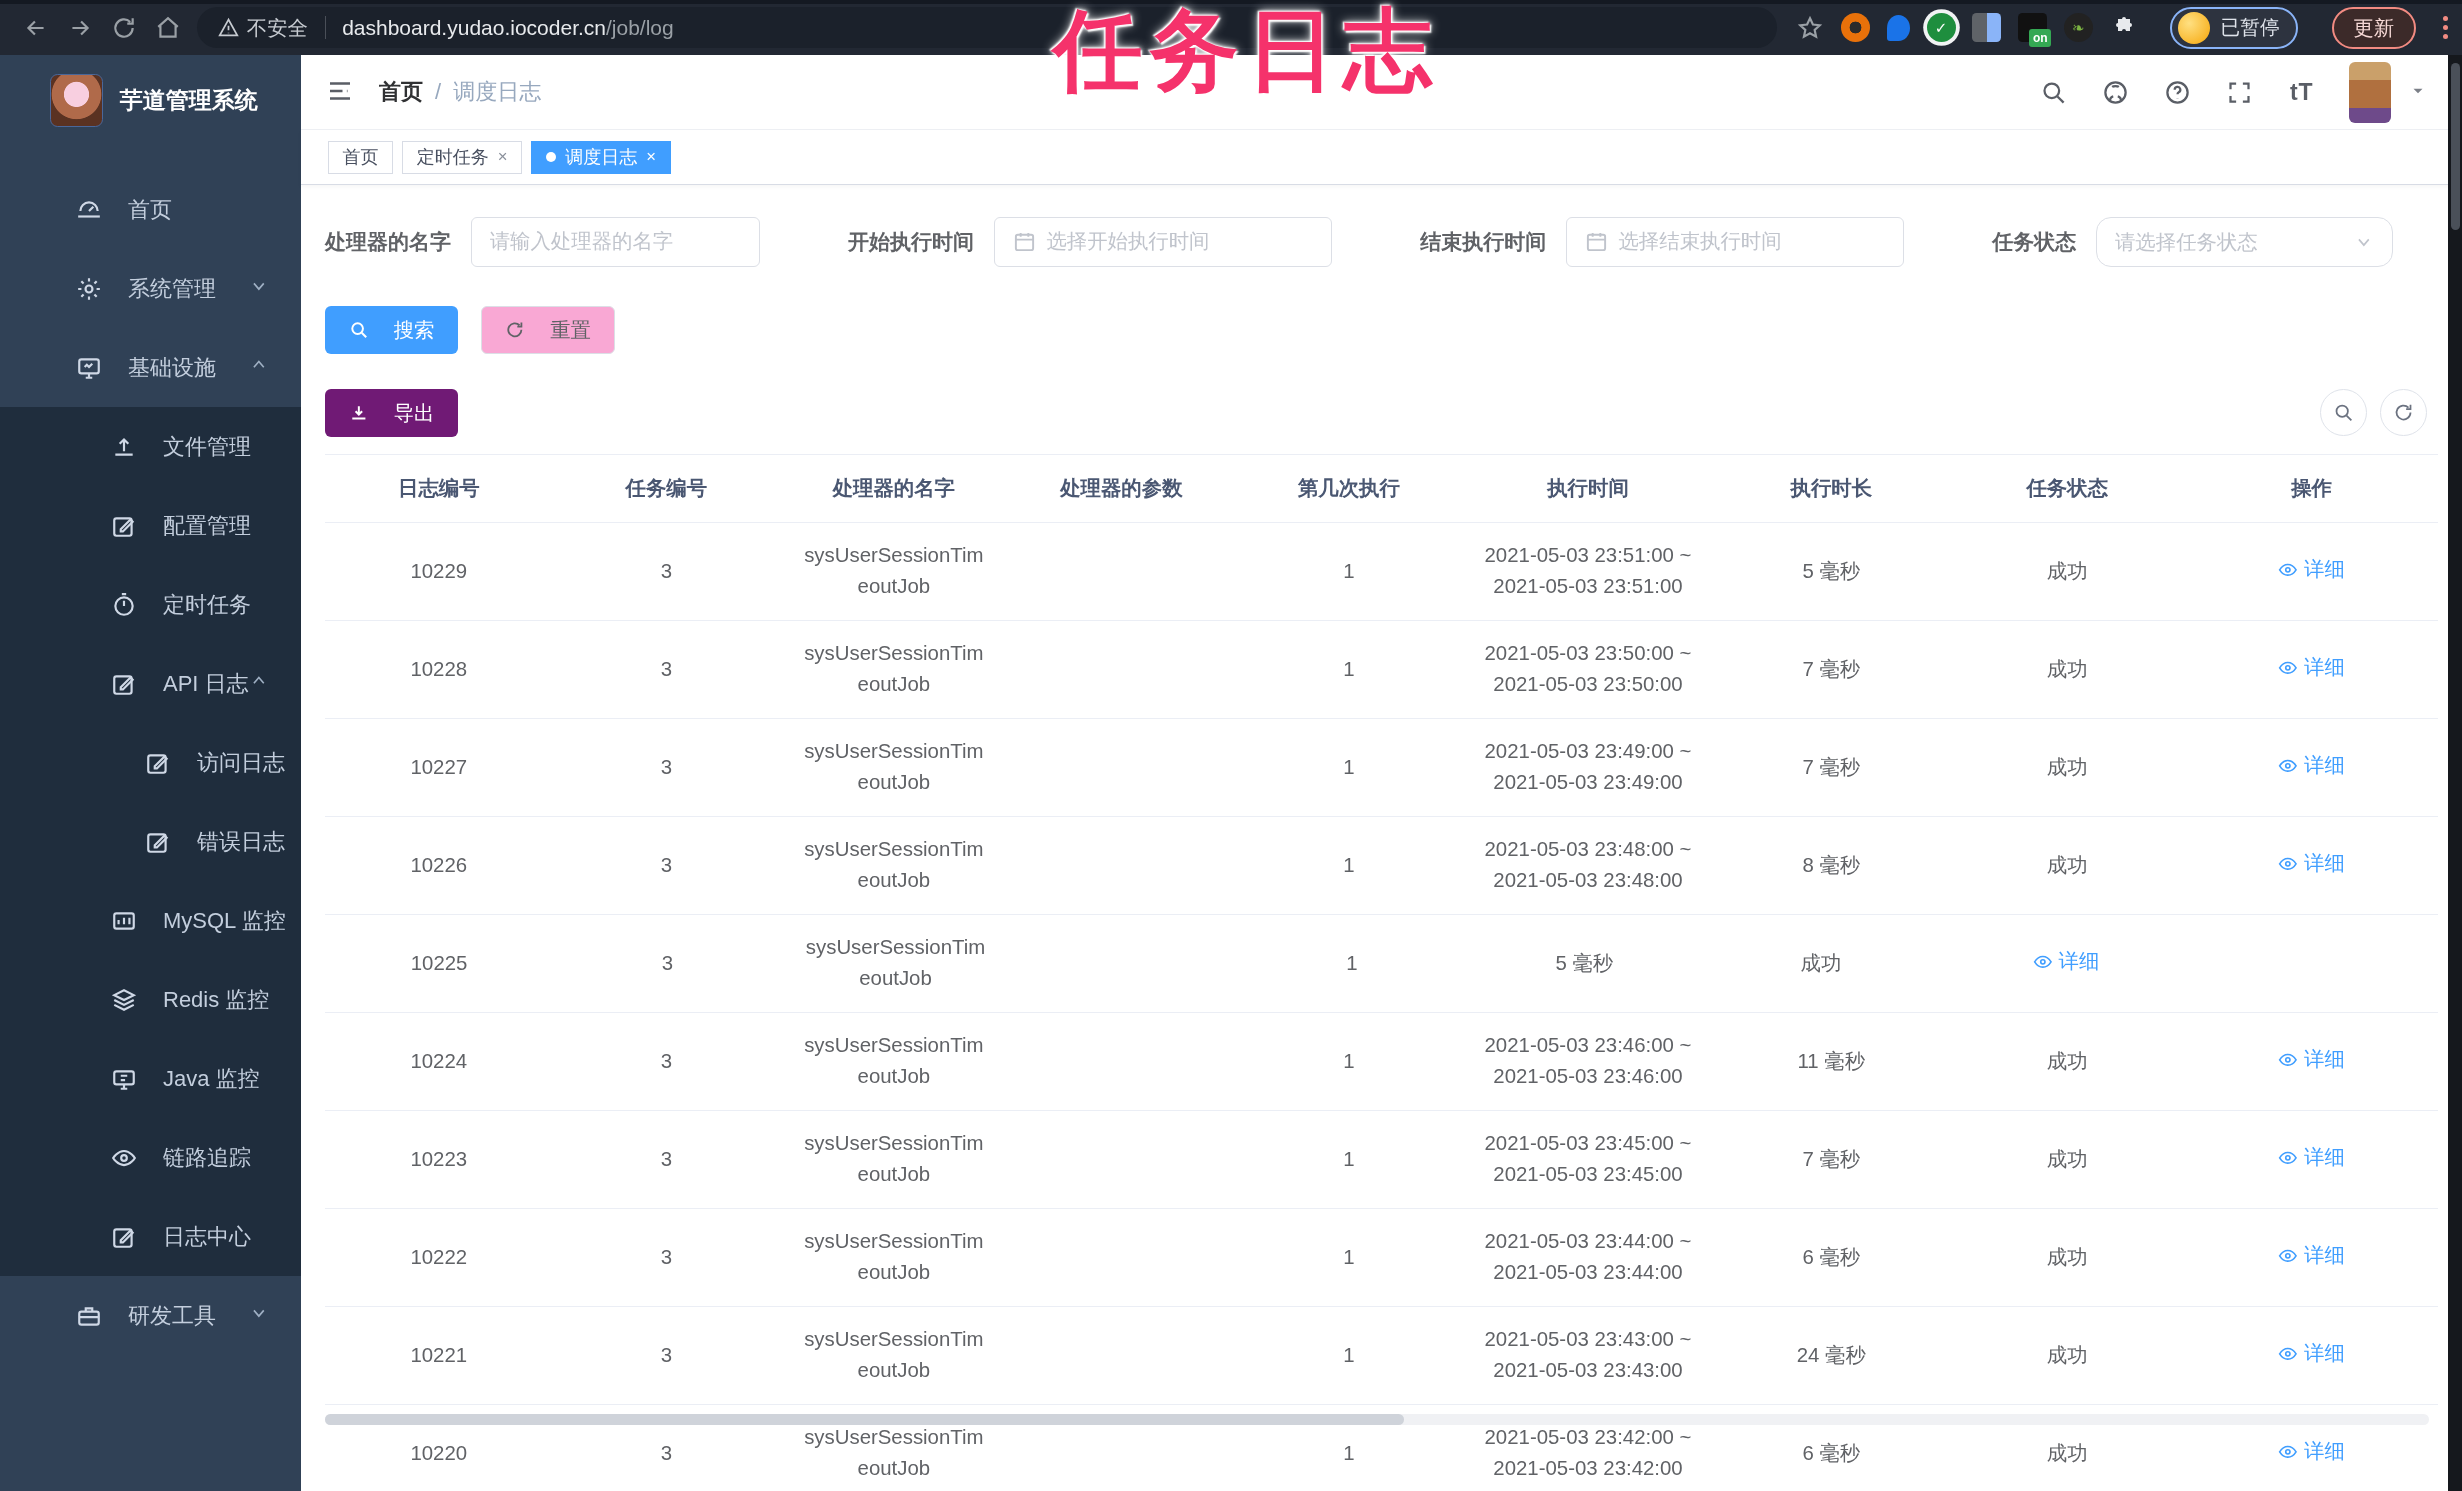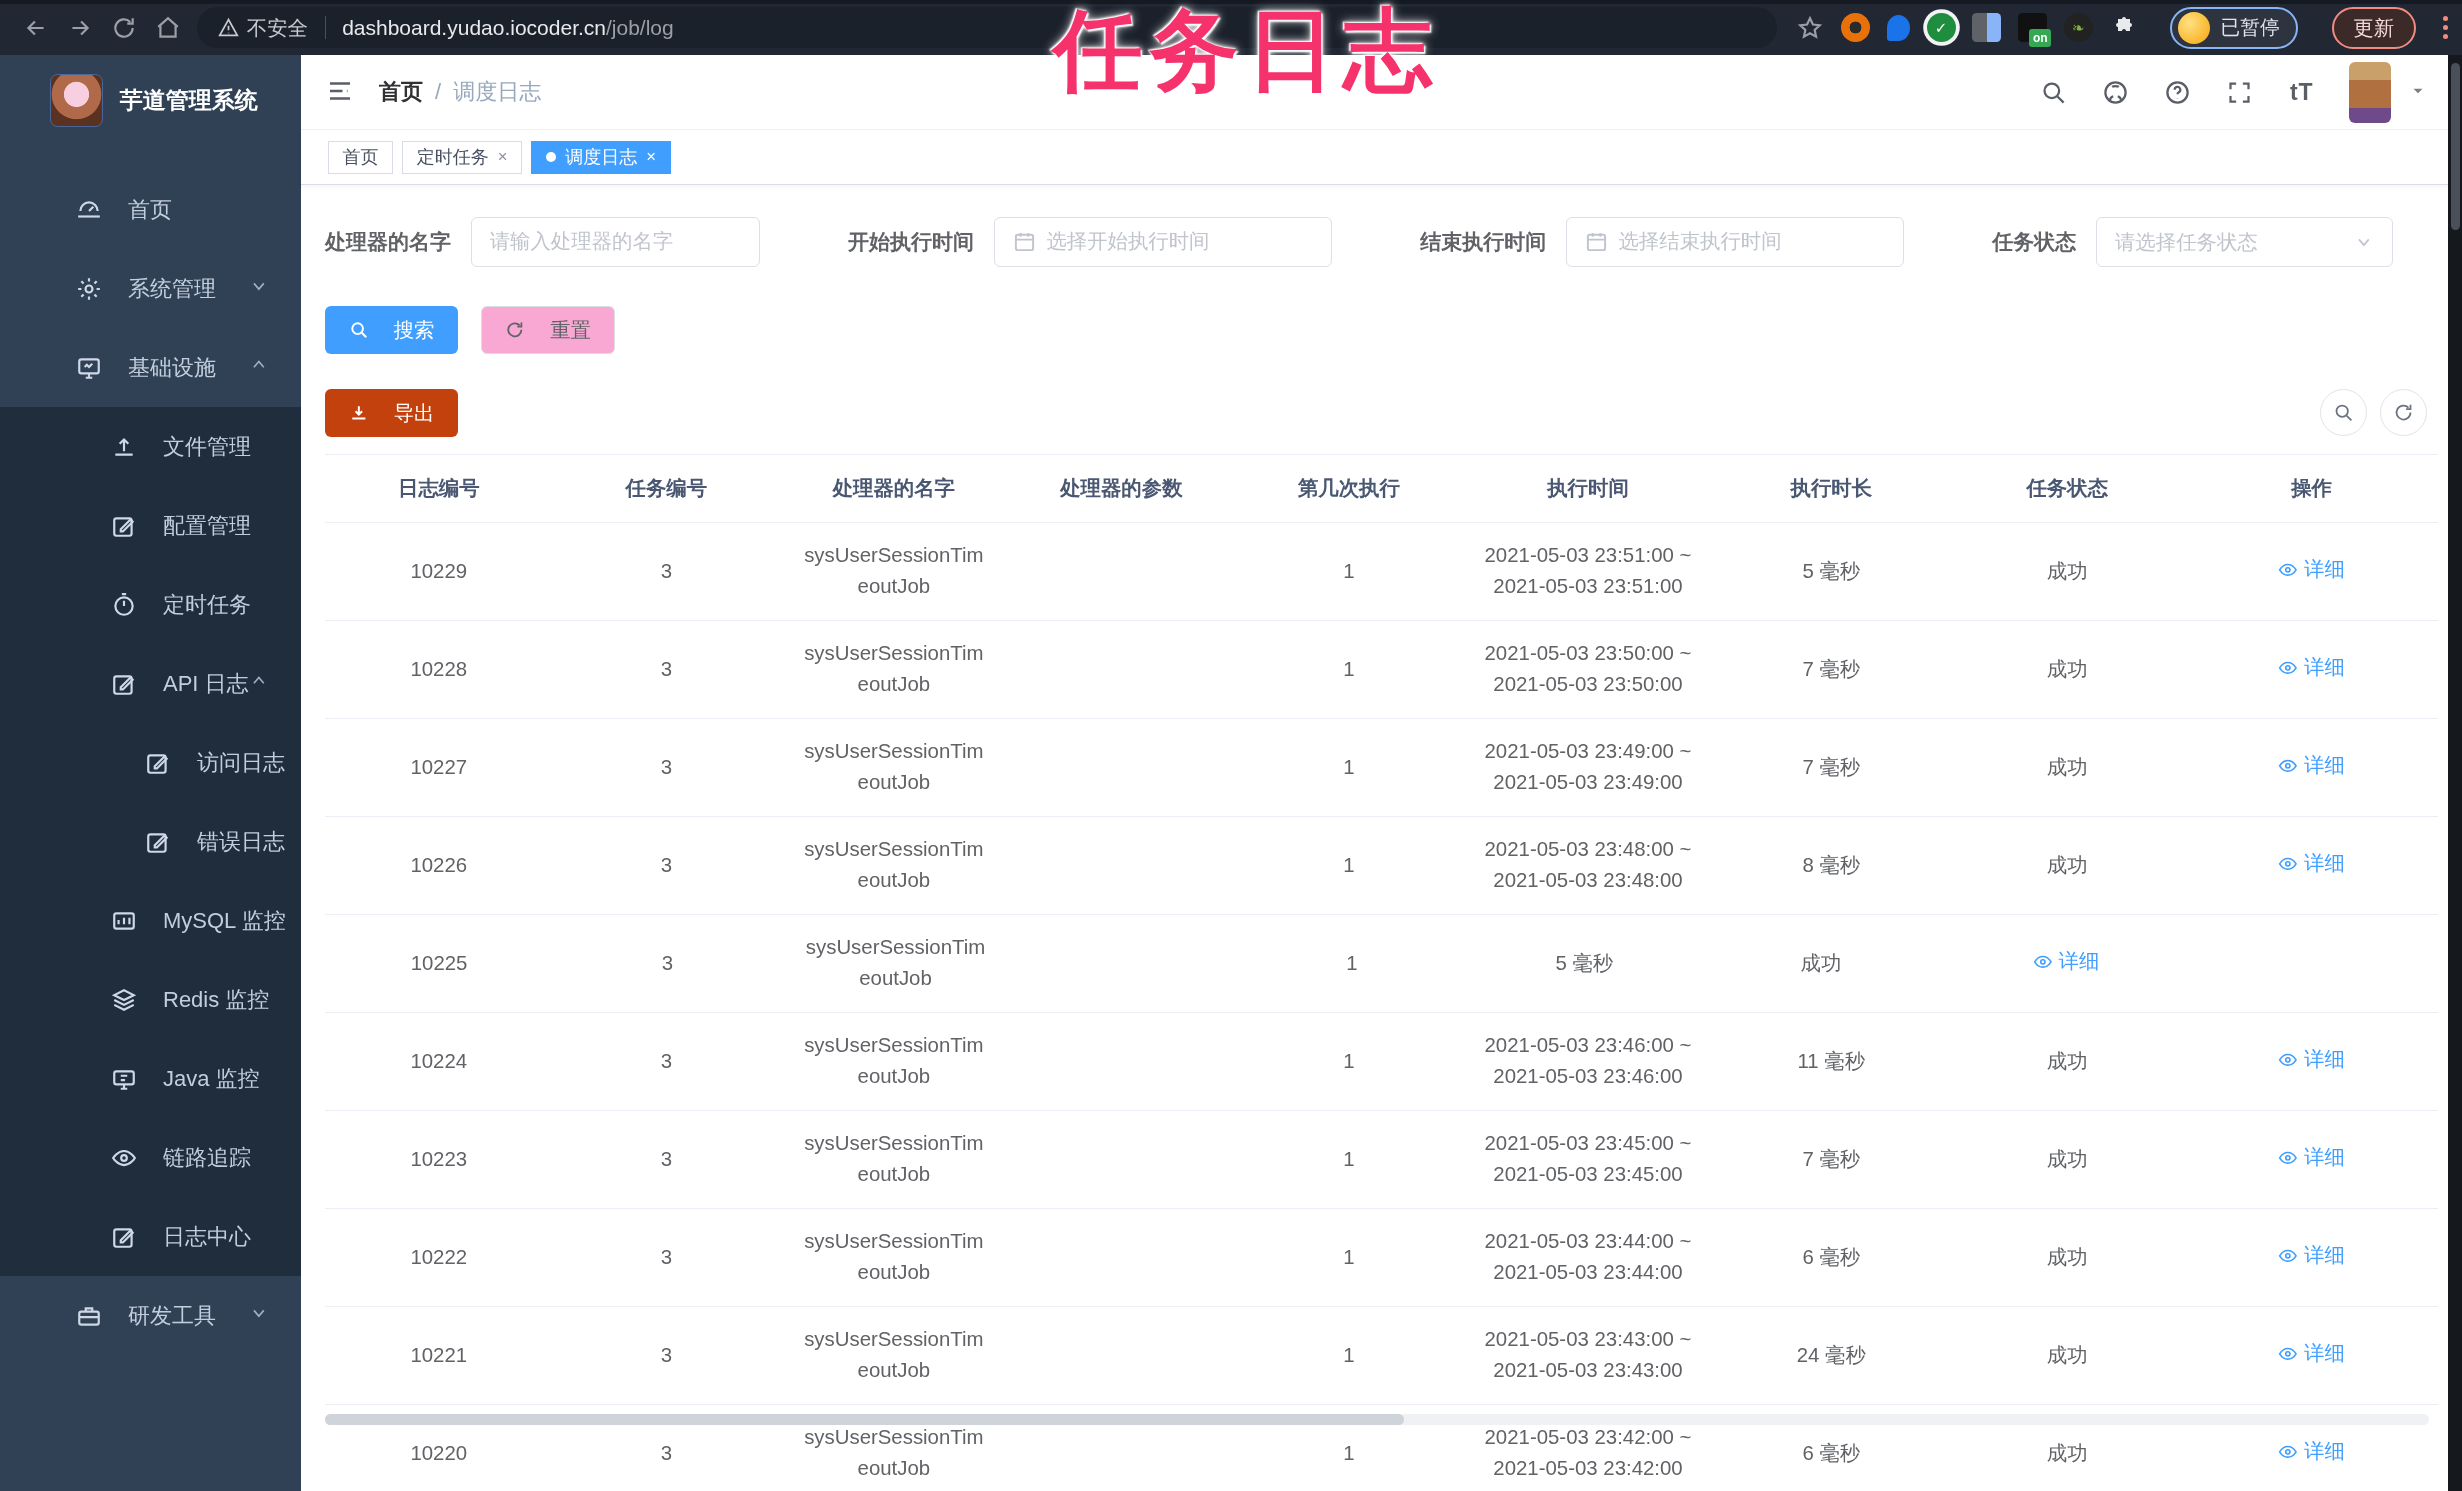--- a/index.html
+++ b/index.html
@@ -104,33 +104,33 @@
   .content { position:relative; flex:1 1 auto; padding:32px 24px 0 24px; overflow:hidden; }
 
   .filter-row { display:flex; align-items:center; justify-content:space-between; padding-right:45px; }
   .fgroup { display:flex; align-items:center; }
   .flabel { font-size:21px; font-weight:700; color:#606266; margin-right:19.7px; white-space:nowrap; }
   .finput { height:50px; border:0.8px solid #dcdfe6; border-radius:6px; background:#fff;
     display:flex; align-items:center; padding:0 18px; color:#c0c4cc; font-size:20.4px; gap:10.6px; }
   .finput input { border:none; outline:none; width:100%; font-size:20.4px; color:#606266;
     font-family:inherit; background:transparent; }
   .finput input::placeholder { color:#c0c4cc; }
-  .w-text { width:289px; } .w-date { width:338px; } .w-sel { width:297px; }
+  .w-text { width:289px; } .w-date { width:338px; } .w-sel { width:297px;border-radius:15px; }
   .finput .cal, .finput .chev { color:#c0c4cc; flex:0 0 auto; display:flex; }
   .finput .cal svg { width:23px; height:23px; }
   .finput .chev { margin-left:auto; }
   .finput .chev svg { width:19.7px; height:19.7px; }
 
   .btn-row { margin-top:39px; display:flex; gap:23px; }
   .btn { height:48px; border-radius:6px; display:flex; align-items:center; gap:25px; padding:0 23px;
     font-size:20.4px; cursor:pointer; border:0.8px solid transparent; }
   .btn svg { width:19.7px; height:19.7px; }
   .btn.primary { background:#409eff; color:#fff; }
   .btn.plain { background:#f9a8d4; border-color:#dcdfe6; color:#606266; }
-  .btn.warning { background:#c2410c; color:#fff; }
+  .btn.warning { background:#701a75; color:#fff; }
 
   .export-row { margin-top:35px; display:flex; align-items:center; }
   .round-tools { margin-left:auto; display:flex; gap:13.6px; margin-right:10.6px; }
   .round-btn { width:47px; height:47px; border-radius:50%; border:0.8px solid #dfe3ea; background:#fff;
     color:#6b7280; display:flex; align-items:center; justify-content:center; cursor:pointer; }
   .round-btn svg { width:21px; height:21px; }
 
   
   .table { margin-top:16.7px; width:100%; }
   .trow { display:flex; align-items:center; border-bottom:0.8px solid #ebeef5; }

